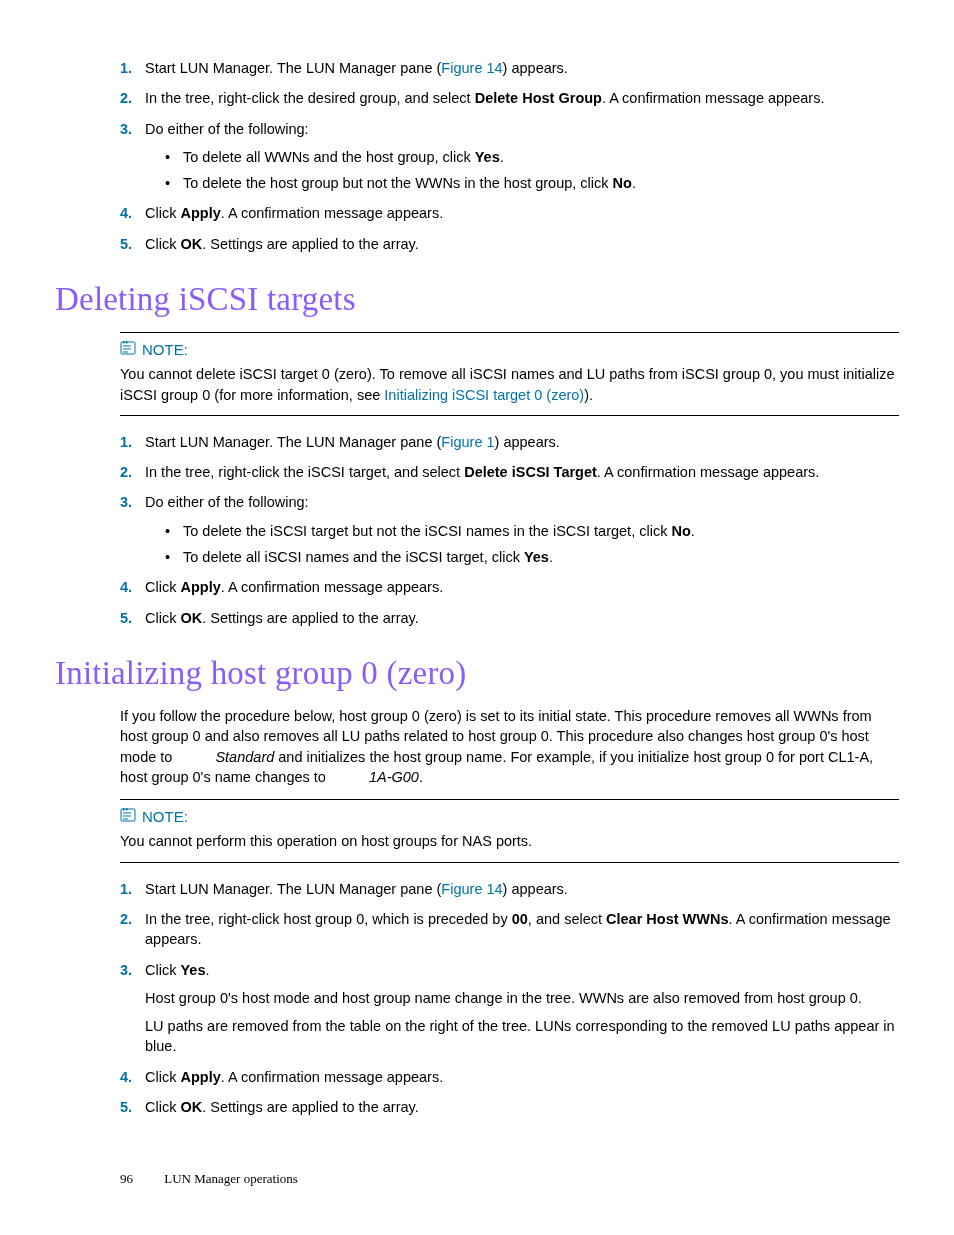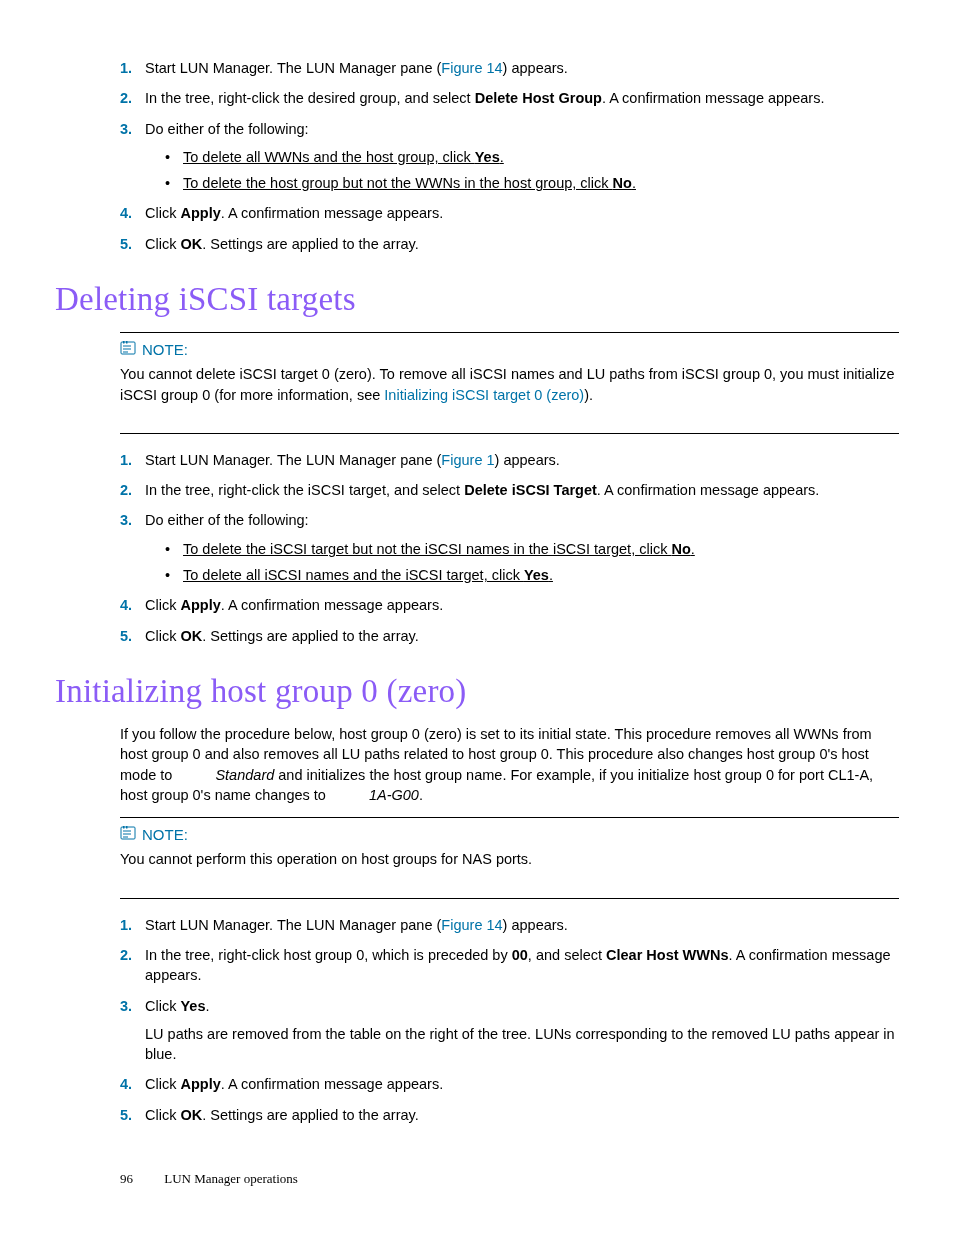--- a/index.html
+++ b/index.html
@@ -42,42 +42,41 @@
     position: absolute;
     left: 0;
     top: 0;
     font-weight: 700;
     color: #0073a8;
   }
   ul.bullets {
     list-style: none;
     padding: 0;
     margin: 8px 0 8px 20px;
-    text-decoration: underline;
   }
   ul.bullets > li {
     position: relative;
     padding-left: 18px;
     margin-bottom: 6px;
   }
   ul.bullets > li::before {
     content: "•";
     position: absolute;
     left: 0;
     top: 0;
     color: #000;
   }
   .link { color: #0073a8; }
   .bold { font-weight: 700; }
   .italic { font-style: italic; margin-left: 39px; }
   .note-block {
     border-top: 1px solid #000;
     border-bottom: 1px solid #000;
     margin: 6px 0 16px 65px;
-    padding: 6px 0 28px 0;
+    padding: 6px 0 10px 0;
   }
   .note-head {
     display: flex;
     align-items: center;
     gap: 6px;
     color: #0073a8;
     font-size: 15px;
     margin-bottom: 4px;
   }
   .note-head svg { flex: 0 0 auto; }
@@ -166,21 +165,21 @@
       </span>
       <span>NOTE:</span>
     </div>
     <div class="note-body">You cannot perform this operation on host groups for NAS ports.</div>
   </div>
 
   <div class="body-indent">
     <ol class="steps" id="stepsC">
         <li><span class="num">1.</span><span>Start LUN Manager.  The LUN Manager pane (<span class="link">Figure 14</span>) appears.</span></li>
         <li><span class="num">2.</span><span>In the tree, right-click host group 0, which is preceded by <span class="bold">00</span>, and select <span class="bold">Clear Host WWNs</span>.  A confirmation message appears.</span></li>
-        <li><span class="num">3.</span><span>Click <span class="bold">Yes</span>.</span><div class="substep">LU paths are removed from the table on the right of the tree.  LUNs corresponding to the removed LU paths appear in blue.</div></li>
+        <li><span class="num">3.</span><span>Click <span class="bold">Yes</span>.</span><div class="substep">Host group 0's host mode and host group name change in the tree.  WWNs are also removed from host group 0.</div><div class="substep">LU paths are removed from the table on the right of the tree.  LUNs corresponding to the removed LU paths appear in blue.</div></li>
         <li><span class="num">4.</span><span>Click <span class="bold">Apply</span>.  A confirmation message appears.</span></li>
         <li><span class="num">5.</span><span>Click <span class="bold">OK</span>. Settings are applied to the array.</span></li>
       </ol>
   </div>
 
 </div>
 
 <div class="footer">
   <span class="pn">96</span>
   <span>LUN Manager operations</span>

